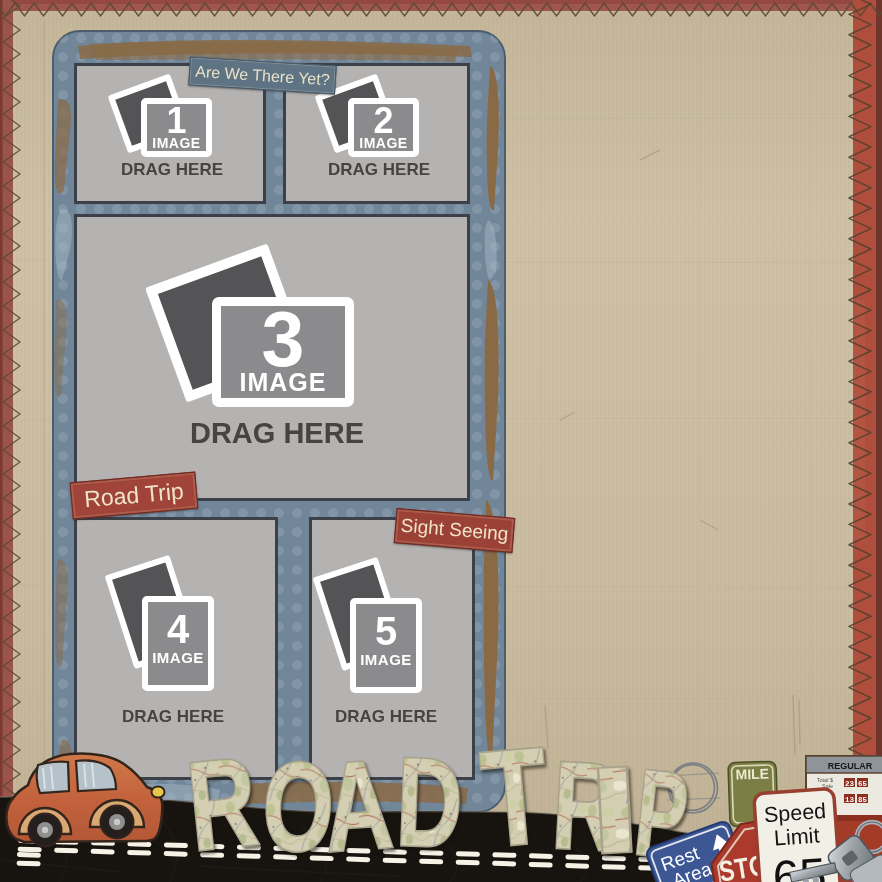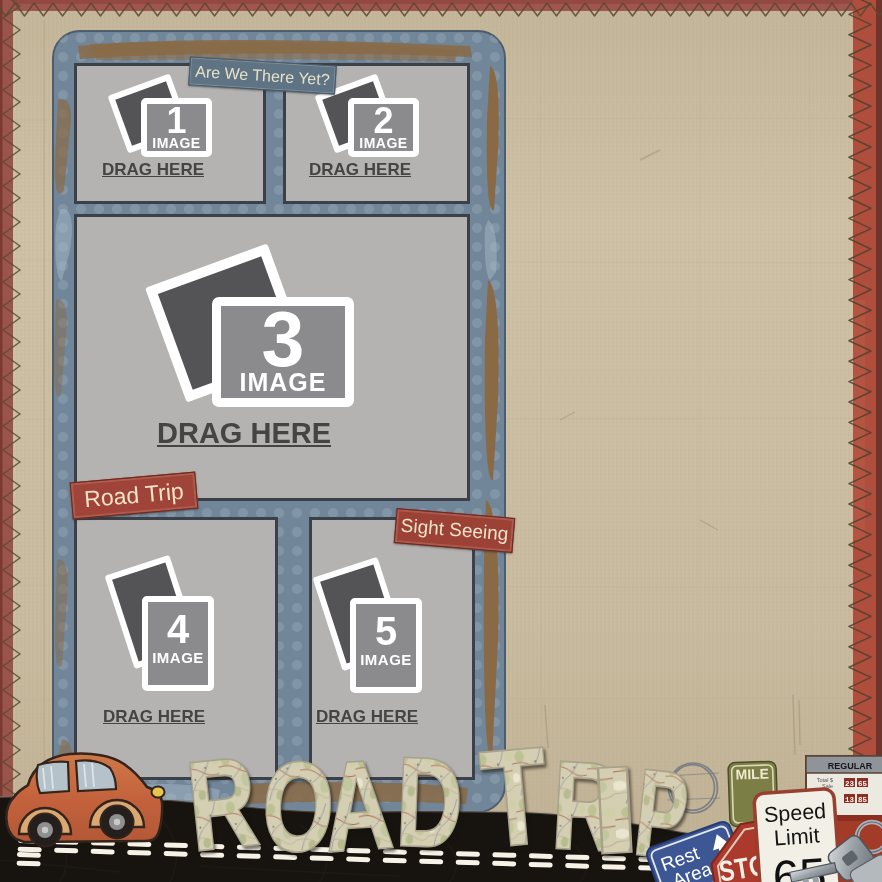--- a/index.html
+++ b/index.html
@@ -1,21 +1,21 @@
 <!DOCTYPE html>
 <html><head>
 <meta charset="utf-8">
 <style>
 html,body{margin:0;padding:0;}
 #page{position:relative;width:882px;height:882px;overflow:hidden;
   background:linear-gradient(180deg,#cfc2a6,#cabca0);
   font-family:"Liberation Sans", sans-serif;}
 .abs{position:absolute;}
 .pbox{position:absolute;background:#b5b3b1;border:3px solid #3c4049;box-sizing:border-box;}
-.dragtxt{position:absolute;color:#454443;font-weight:bold;letter-spacing:0px;text-decoration:underline;}
+.dragtxt{position:absolute;color:#454443;font-weight:bold;text-align:center;letter-spacing:0px;}
 .icon-front{position:absolute;background:#8b8b8d;border:6px solid #ffffff;border-radius:5px;box-sizing:border-box;text-align:center;color:#fff;font-weight:bold;}
 .icon-back{position:absolute;background:#545456;border:6px solid #ffffff;box-sizing:border-box;border-radius:3px;}
 .tagsign{position:absolute;color:#efe3c8;text-align:center;box-sizing:border-box;}
 </style>
 </head>
 <body>
 <div id="page">
 
 <svg class="abs" width="882" height="882" viewBox="0 0 882 882">
 <defs>

